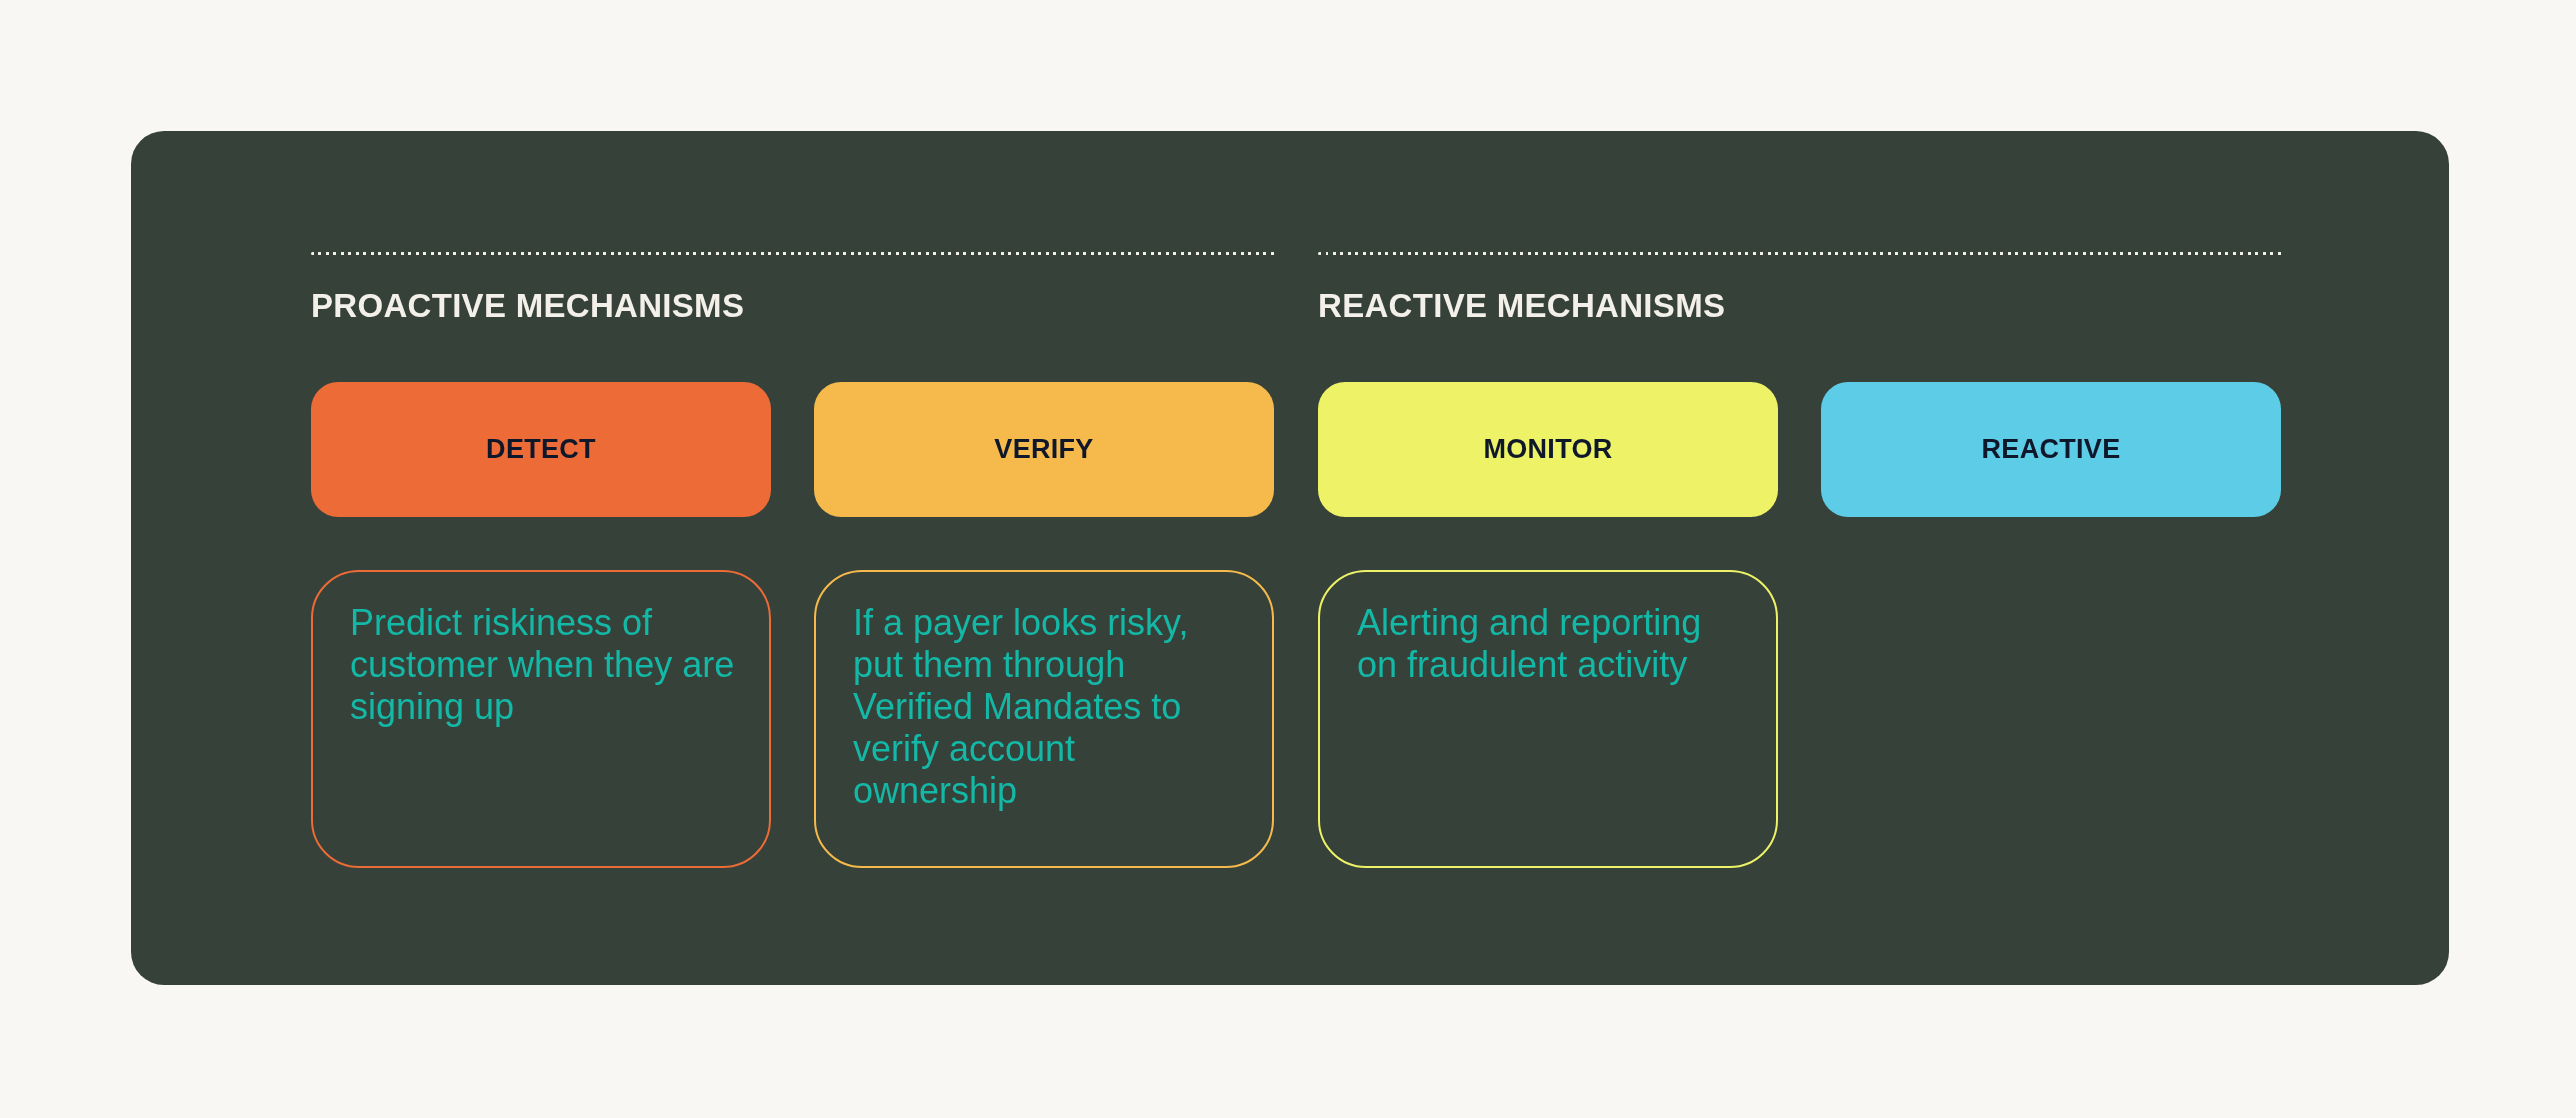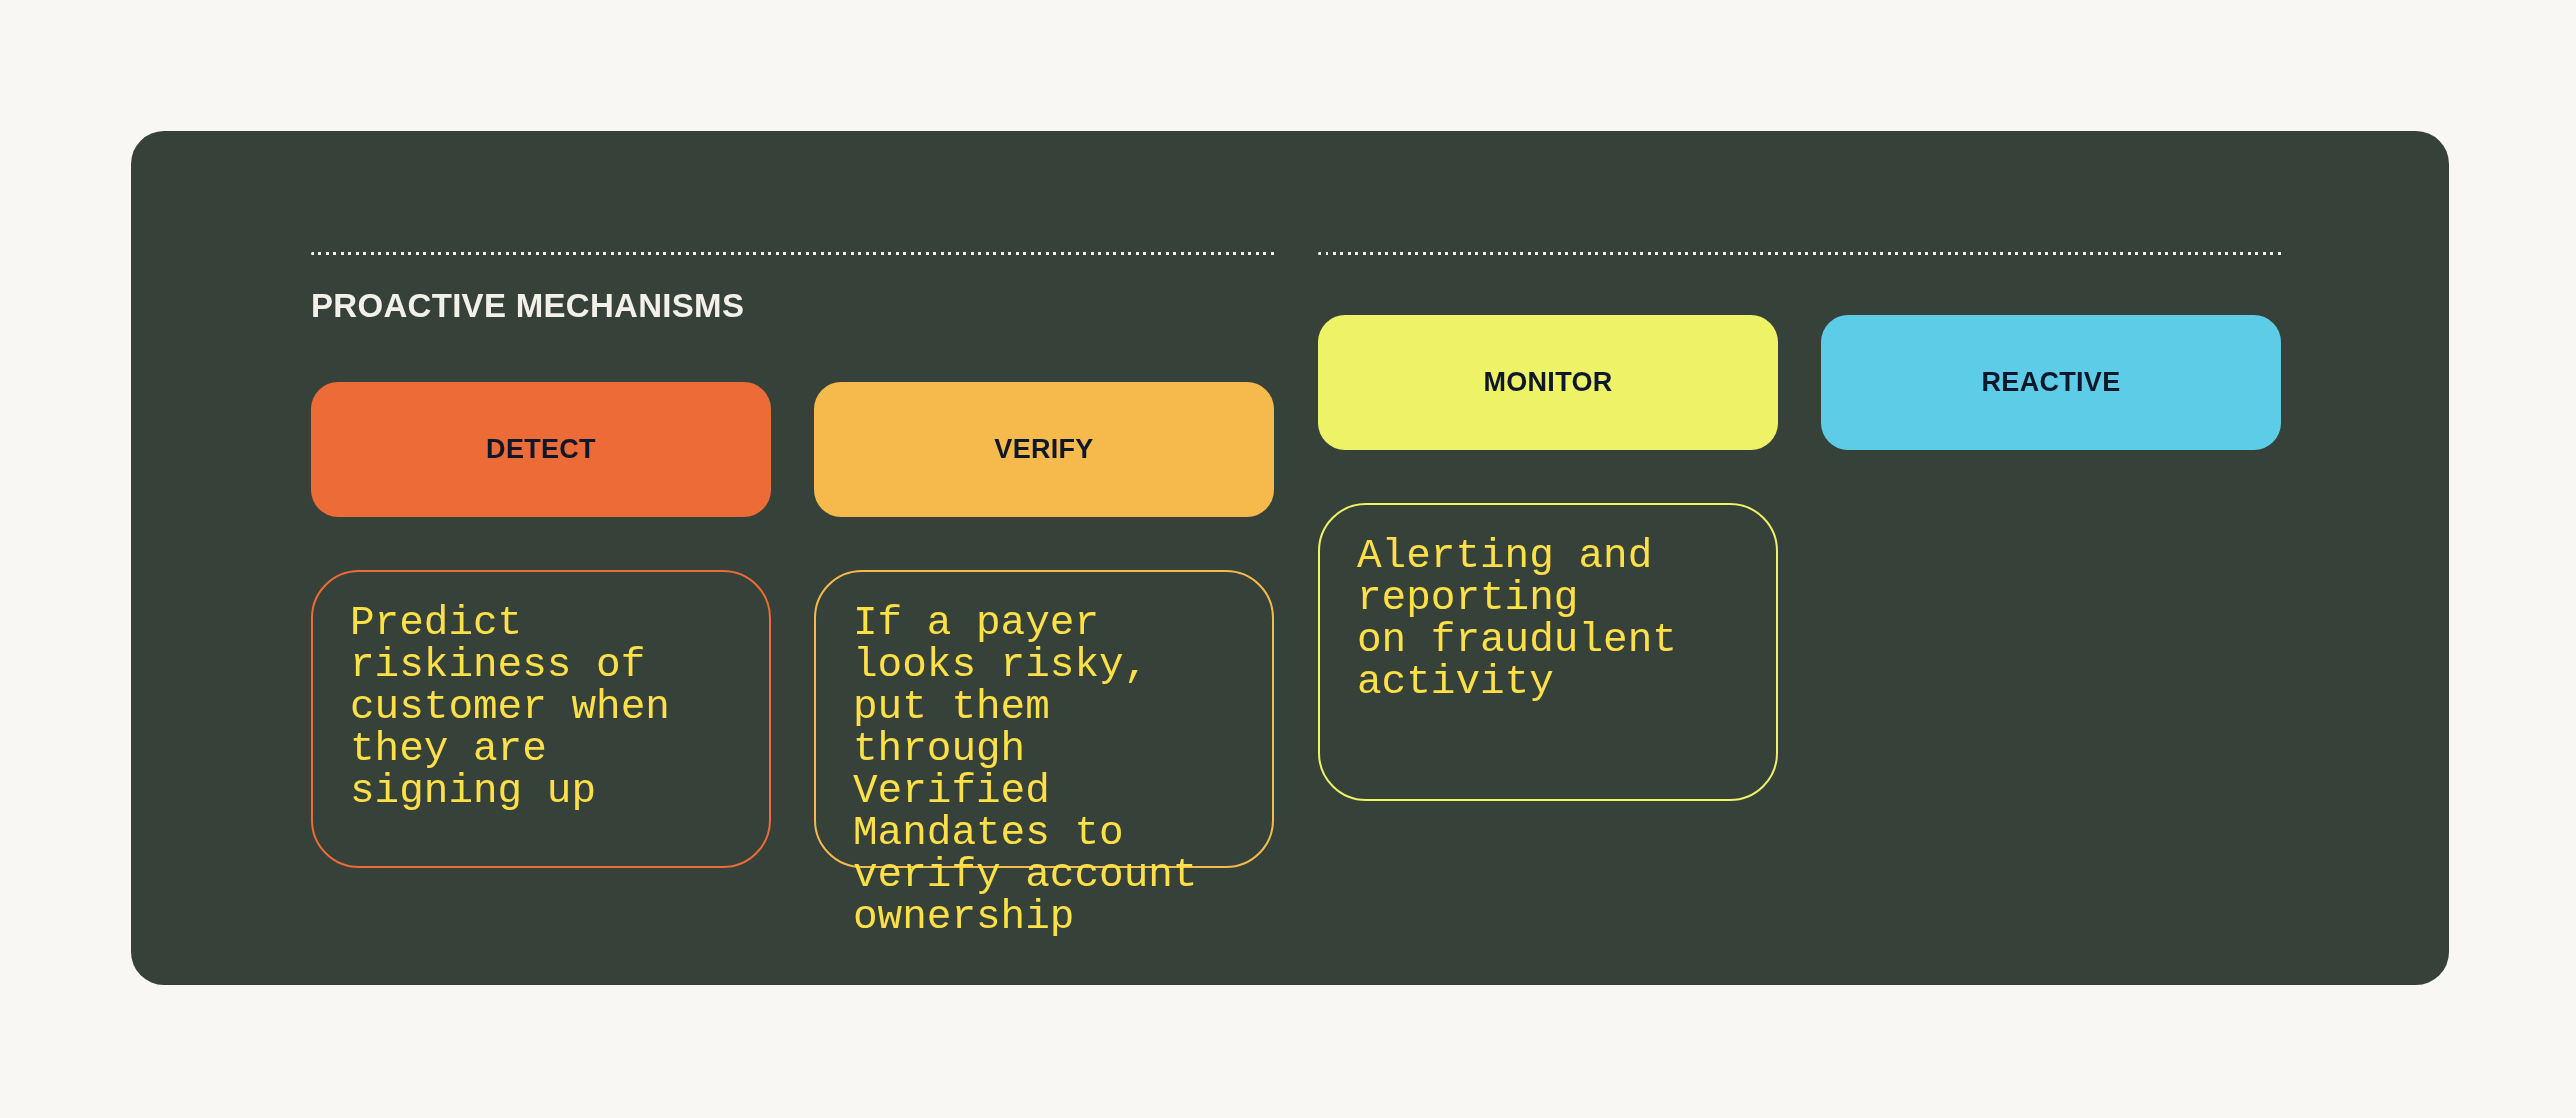--- a/index.html
+++ b/index.html
@@ -65,26 +65,25 @@
   }
   .card {
     margin-top: 53px;
     width: 460px;
     height: 298px;
     border: 2.7px solid #F2F0E9;
     border-radius: 48px;
     padding: 30px 30px 0 37px;
   }
   .card p {
-    font-size: 41px;
+    font-size: 36px;
     line-height: 42px;
     font-weight: 400;
-    color: #fde047;
+    color: #14b8a6;
     white-space: pre-line;
-    font-family: Liberation Mono, monospace;
   }
 </style>
 </head>
 <body>
 
 <div class="canvas" style="background-color: rgb(249, 247, 243);">
   <div class="panel" style="background-color: rgb(54, 65, 58);">
     <div class="content">
 
       <section class="group">
@@ -114,20 +113,21 @@
 verify account
 ownership</p>
             </div>
           </div>
 
         </div>
       </section>
 
       <section class="group">
         <div class="dotted"></div>
+        <h2>REACTIVE MECHANISMS</h2>
         <div class="cols">
 
           <div class="col">
             <div class="pill" style="background-color: rgb(237, 242, 102);">
               <span>MONITOR</span>
             </div>
             <div class="card" style="border-color: rgb(237, 242, 102);">
               <p>Alerting and reporting
 on fraudulent activity</p>
             </div>

